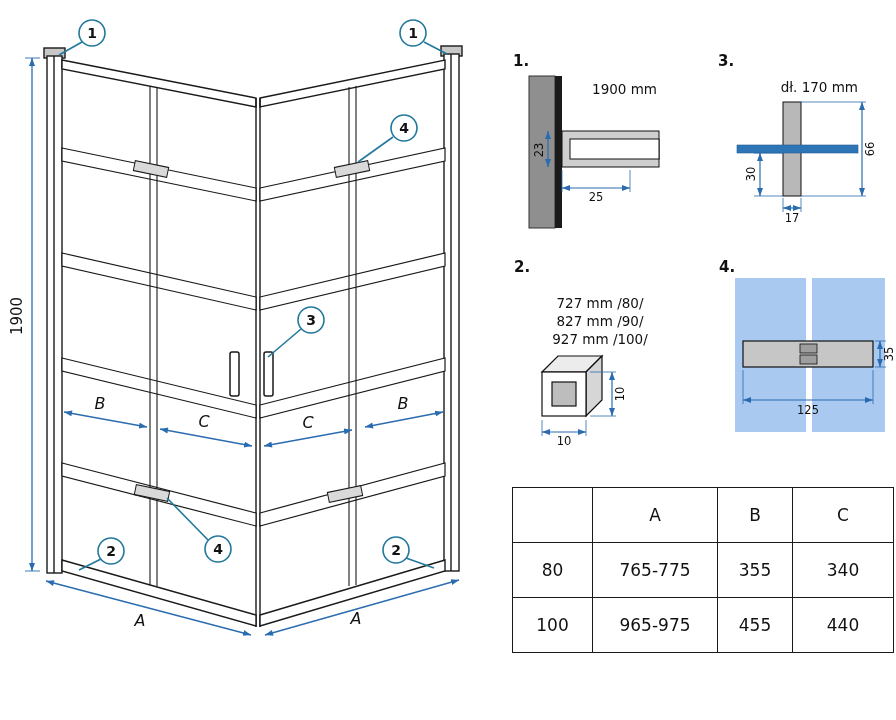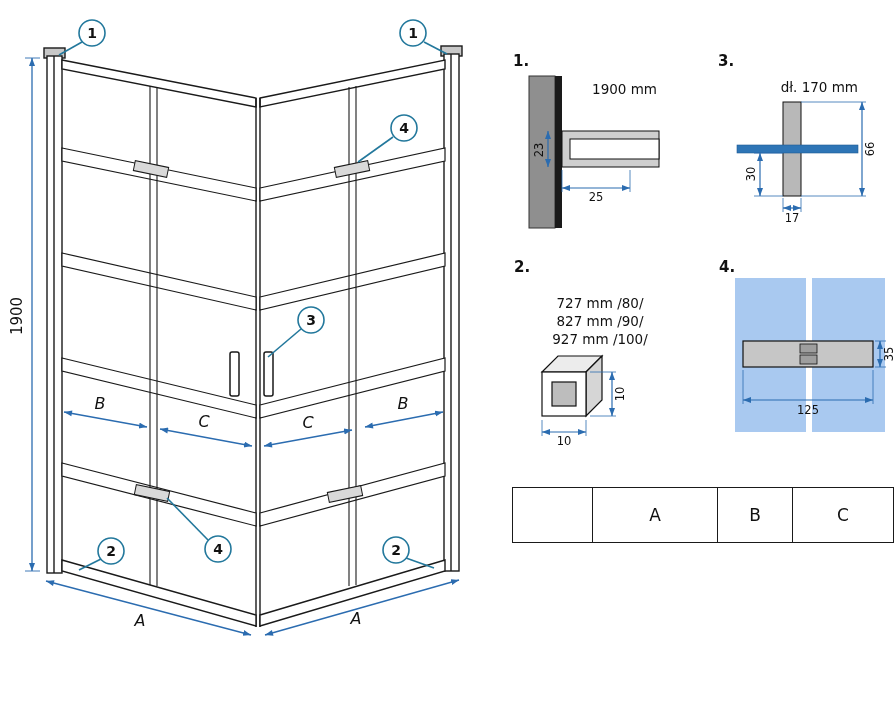--- a/index.html
+++ b/index.html
@@ -222,16 +222,28 @@
         </colgroup>
     <thead>
       <tr>
         <th></th>
         <th>A</th>
         <th>B</th>
         <th>C</th>
       </tr>
     </thead>
     <tbody>
+      <tr>
+        <td>80</td>
+        <td>765-775</td>
+        <td>355</td>
+        <td>340</td>
+      </tr>
+      <tr>
+        <td>100</td>
+        <td>965-975</td>
+        <td>455</td>
+        <td>440</td>
+      </tr>
     </tbody>
   </table>
 </div>
 </div>
 
 </body></html>

